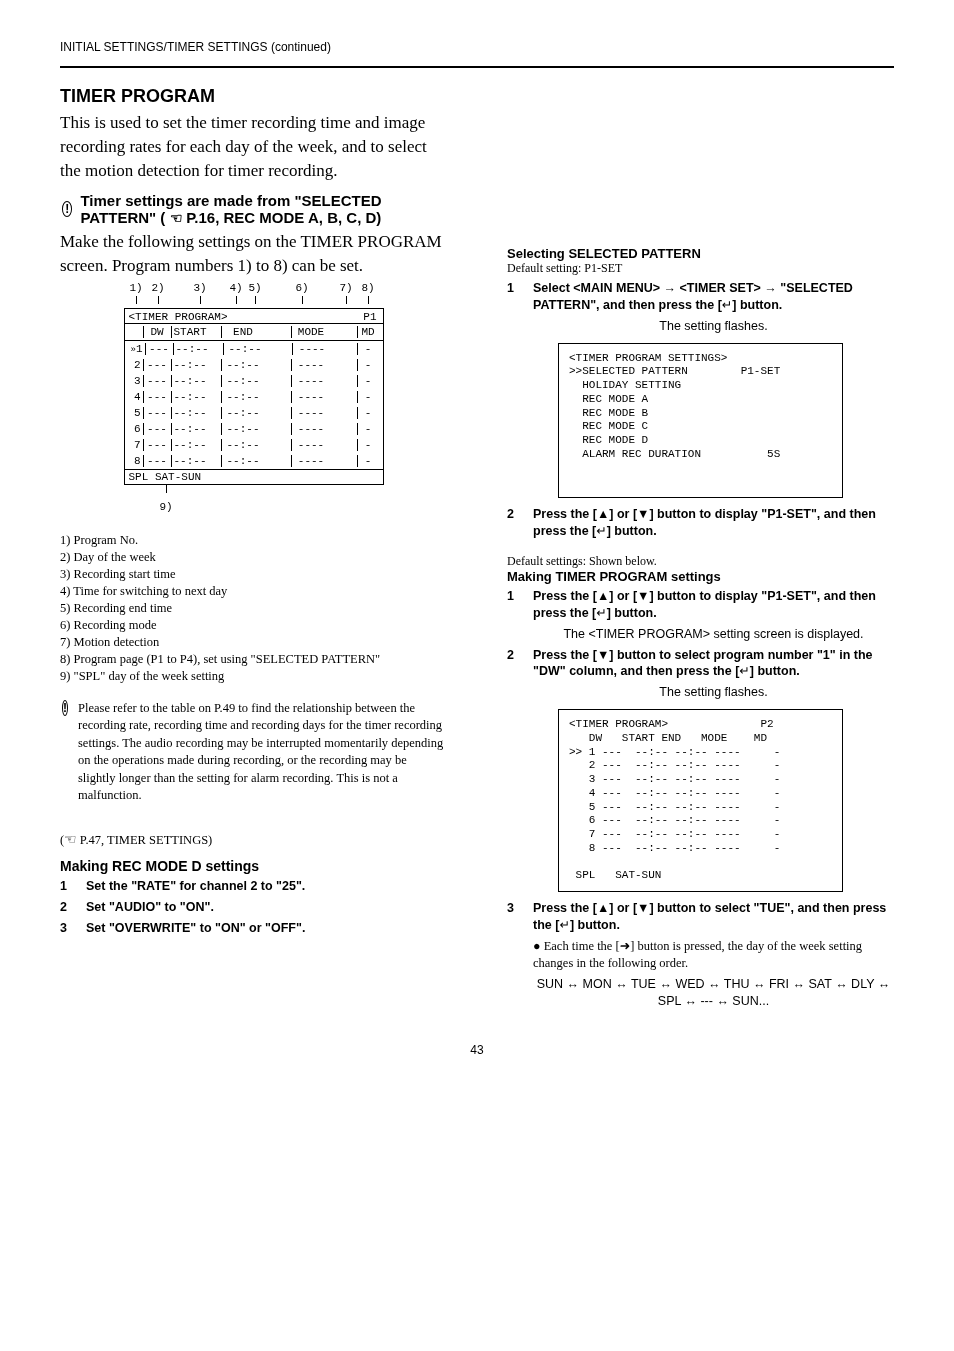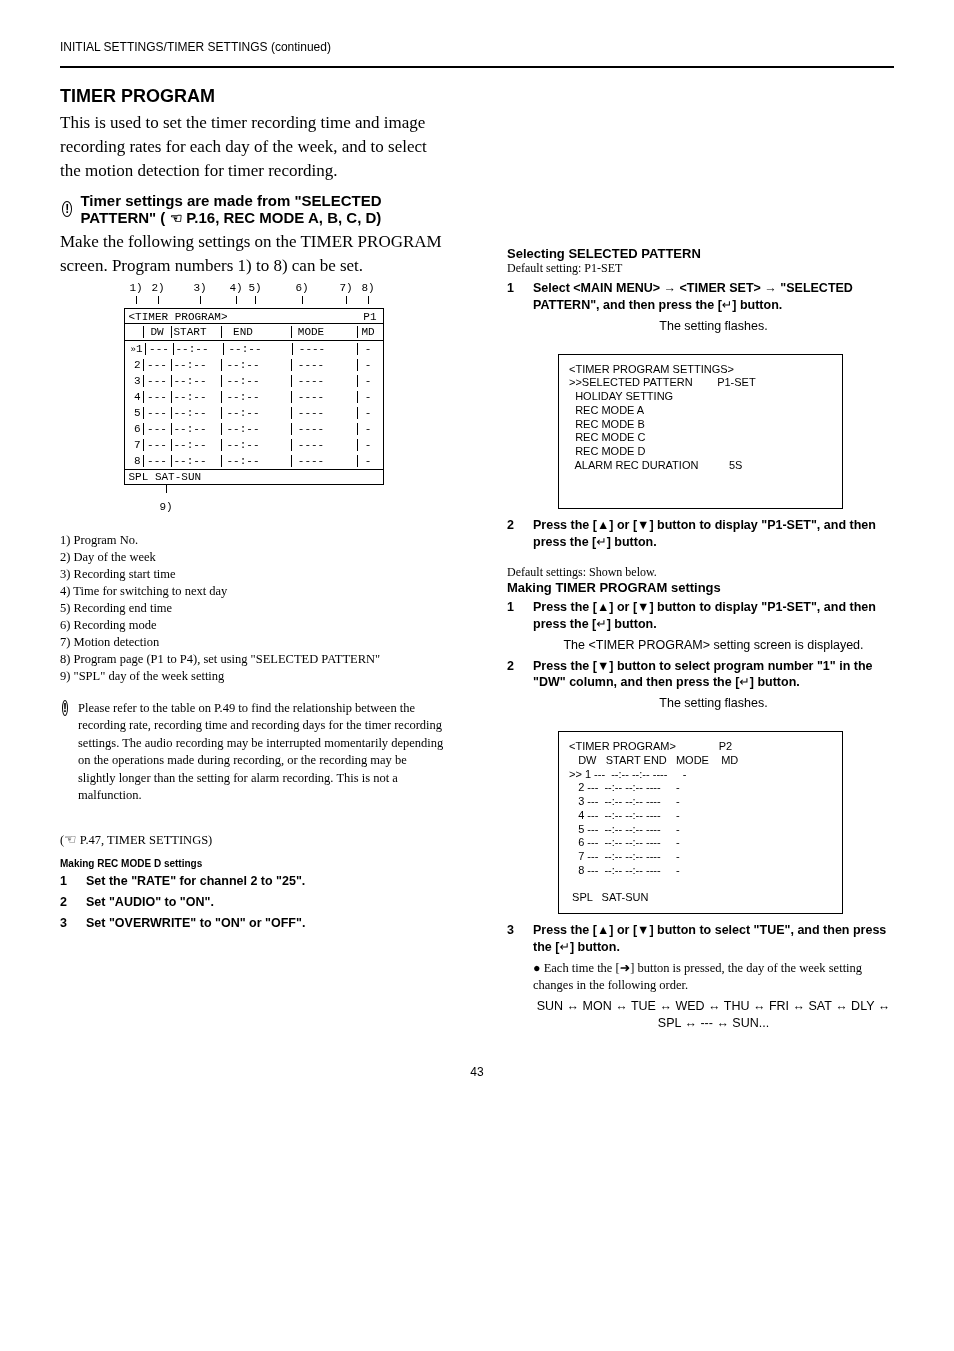--- a/index.html
+++ b/index.html
@@ -107,28 +107,28 @@
     margin-top: 30px;
   }
   .leg-item {
     font-size: 12.5px;
     margin: 2px 0 2px 0;
     padding-left: 24px;
     text-indent: -24px;
   }
   
   .osd {
-    font-family: Liberation Sans, sans-serif;
+    font-family: Liberation Mono, monospace;
     font-size: 12px;
     line-height: 1.25;
     border: 1.5px solid #000;
     padding: 8px 10px;
     white-space: pre;
     width: 280px;
-    margin: 19px auto 8px auto;
+    margin: 8px auto 8px auto;
   }
   .osd-sm {
     font-size: 11px;
     width: 285px;
   }
   
   .diagram-wrap {
     position: relative;
     width: 260px;
     margin: 30px auto 0 auto;
@@ -357,21 +357,21 @@
       <span class="dot note-icon">!</span>
       <p class="body-text" style="margin:0;font-size:12.5px">Please refer to the table on P.49 to find the relationship between the recording rate, recording time and recording days for the timer recording settings. The audio recording may be interrupted momentarily depending on the operations made during recording, or the recording may be slightly longer than the setting for alarm recording. This is not a malfunction.</p>
     </div>
 
     <div style="height:24px"></div>
     <div style="font-size:12.5px;margin-top:2px">
       (<span class="hand-icon">☞</span> <span>P.47, TIMER SETTINGS)</span>
     </div>
 
     <div style="height:10px"></div>
-    <div style="font-family:Arial,Helvetica,sans-serif;font-weight:bold;font-size:10px;">Making REC MODE D settings</div>
+    <div style="font-family:Arial,Helvetica,sans-serif;font-weight:bold;font-size:14px;">Making REC MODE D settings</div>
     <div id="xsteps">
           <div class="step">
             <div class="step-num">1</div>
             <div class="step-txt"><b>Set the "RATE" for channel 2 to "25".</b></div>
           </div>
           <div class="step">
             <div class="step-num">2</div>
             <div class="step-txt"><b>Set "AUDIO" to "ON".</b></div>
           </div>
           <div class="step">

